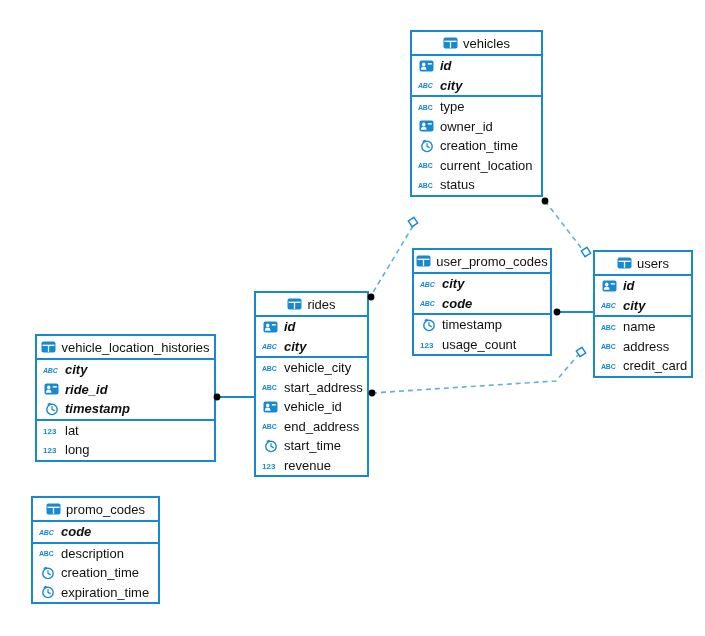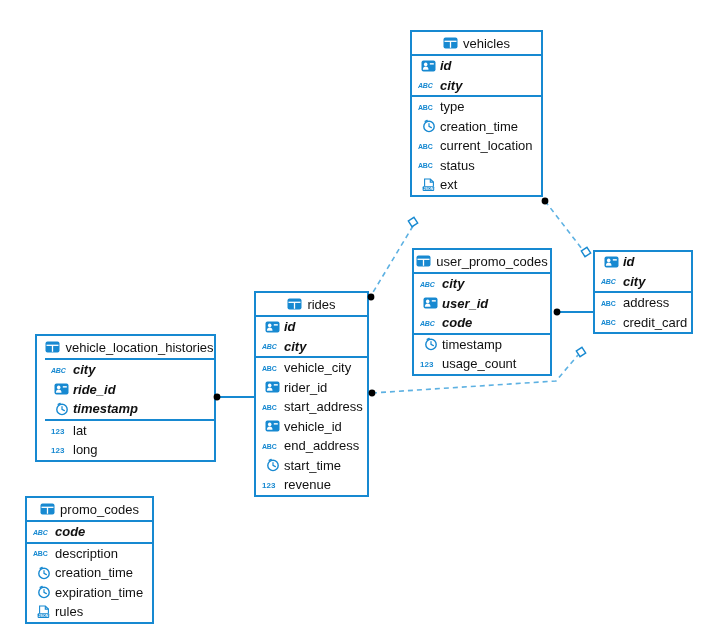--- a/index.html
+++ b/index.html
@@ -13,21 +13,21 @@
     height:22px; border-bottom:2px solid var(--blue);
     display:flex; align-items:center; justify-content:center; gap:5px;
     font-size:13px; padding:0 4px; white-space:nowrap; overflow:hidden;
   }
   .sec-keys { border-bottom:2px solid var(--blue); }
   .frow {
     height:19.5px; display:flex; align-items:center; gap:4px;
     padding-left:5px; font-size:13px; white-space:nowrap; overflow:hidden;
   }
   .frow.key { font-weight:700;font-style:italic; }
-  .ficon { flex:0 0 19px; width:19px; display:flex; align-items:center; justify-content:flex-end; }
+  .ficon { flex:0 0 19px; width:19px; display:flex; align-items:center; justify-content:center; }
   .hicon { display:flex; align-items:center; }
   #rel-overlay { position:absolute; left:0; top:0; pointer-events:none; }
 </style>
 </head>
 <body>
 
 <div class="canvas" id="erd-canvas">
 
 <div class="tbl" style="left: 410px; top: 30px; width: 133px;">
       <div class="tbl-header">
@@ -65,20 +65,31 @@
         <div class="frow">
           <span class="ficon">
             <svg width="18" height="10" viewBox="0 0 18 10">
               <text x="0" y="8" font-family="Liberation Sans, DejaVu Sans, sans-serif" font-size="7" font-weight="800" fill="#1789d1" letter-spacing="-0.2">ABC</text>
             </svg>
           </span>
           <span>type</span>
         </div>
         <div class="frow">
           <span class="ficon">
+            <svg width="15" height="12" viewBox="0 0 15 12">
+              <rect x="0.5" y="0.5" width="14" height="11" rx="2" fill="#1789d1"></rect>
+              <circle cx="4.7" cy="4.4" r="1.8" fill="#fff"></circle>
+              <path d="M1.9 9.8 C1.9 7.5 3.1 6.6 4.7 6.6 C6.3 6.6 7.5 7.5 7.5 9.8 Z" fill="#fff"></path>
+              <rect x="8.8" y="3.1" width="4" height="1.5" fill="#fff" opacity="0.95"></rect>
+            </svg>
+          </span>
+          <span>owner_id</span>
+        </div>
+        <div class="frow">
+          <span class="ficon">
             <svg width="14" height="14" viewBox="0 0 14 14">
               <circle cx="7" cy="7.4" r="5.2" fill="none" stroke="#1789d1" stroke-width="1.4"></circle>
               <path d="M7 4.6 L7 7.4 L9.4 8.6" fill="none" stroke="#1789d1" stroke-width="1.2" stroke-linecap="round"></path>
               <path d="M3.2 2.4 L5.2 1.4" stroke="#1789d1" stroke-width="1.3" stroke-linecap="round"></path>
             </svg>
           </span>
           <span>creation_time</span>
         </div>
         <div class="frow">
           <span class="ficon">
@@ -89,31 +100,20 @@
           <span>current_location</span>
         </div>
         <div class="frow">
           <span class="ficon">
             <svg width="18" height="10" viewBox="0 0 18 10">
               <text x="0" y="8" font-family="Liberation Sans, DejaVu Sans, sans-serif" font-size="7" font-weight="800" fill="#1789d1" letter-spacing="-0.2">ABC</text>
             </svg>
           </span>
           <span>status</span>
         </div>
-        <div class="frow">
-          <span class="ficon">
-            <svg width="15" height="14" viewBox="0 0 15 14">
-              <path d="M3.6 8.6 L3.6 1 L9.3 1 L12.4 4.1 L12.4 8.6" fill="none" stroke="#1789d1" stroke-width="1.1"></path>
-              <path d="M9.3 1 L9.3 4.1 L12.4 4.1" fill="none" stroke="#1789d1" stroke-width="1.1"></path>
-              <rect x="1.6" y="8.2" width="11.6" height="4.8" rx="1" fill="#1789d1"></rect>
-              <text x="7.4" y="11.9" text-anchor="middle" font-family="Liberation Sans, DejaVu Sans, sans-serif" font-size="3.6" font-weight="700" fill="#fff">JSON</text>
-            </svg>
-          </span>
-          <span>ext</span>
-        </div>
       </div>
     </div>
     <div class="tbl" style="left: 412px; top: 248px; width: 140px;">
       <div class="tbl-header">
         <span class="hicon">
           <svg width="15" height="12" viewBox="0 0 15 12">
             <rect x="0.5" y="0.5" width="14" height="11" rx="2" fill="#1789d1"></rect>
             <line x1="1.5" y1="4.3" x2="13.5" y2="4.3" stroke="#fff" stroke-width="1.3"></line>
             <line x1="7.5" y1="4.3" x2="7.5" y2="10.8" stroke="#fff" stroke-width="1.3"></line>
           </svg>
@@ -121,31 +121,20 @@
         <span>user_promo_codes</span>
       </div>
       <div class="sec-keys">
         <div class="frow key">
           <span class="ficon">
             <svg width="18" height="10" viewBox="0 0 18 10">
               <text x="0" y="8" font-family="Liberation Sans, DejaVu Sans, sans-serif" font-size="7" font-weight="800" fill="#1789d1" letter-spacing="-0.2">ABC</text>
             </svg>
           </span>
           <span>city</span>
-        </div>
-        <div class="frow key">
-          <span class="ficon">
-            <svg width="15" height="12" viewBox="0 0 15 12">
-              <rect x="0.5" y="0.5" width="14" height="11" rx="2" fill="#1789d1"></rect>
-              <circle cx="4.7" cy="4.4" r="1.8" fill="#fff"></circle>
-              <path d="M1.9 9.8 C1.9 7.5 3.1 6.6 4.7 6.6 C6.3 6.6 7.5 7.5 7.5 9.8 Z" fill="#fff"></path>
-              <rect x="8.8" y="3.1" width="4" height="1.5" fill="#fff" opacity="0.95"></rect>
-            </svg>
-          </span>
-          <span>user_id</span>
         </div>
         <div class="frow key">
           <span class="ficon">
             <svg width="18" height="10" viewBox="0 0 18 10">
               <text x="0" y="8" font-family="Liberation Sans, DejaVu Sans, sans-serif" font-size="7" font-weight="800" fill="#1789d1" letter-spacing="-0.2">ABC</text>
             </svg>
           </span>
           <span>code</span>
         </div>
       </div>
@@ -164,20 +153,30 @@
           <span class="ficon">
             <svg width="18" height="11" viewBox="0 0 18 11">
               <text x="0" y="8.5" font-family="Liberation Sans, DejaVu Sans, sans-serif" font-size="8" font-weight="600" fill="#1789d1">123</text>
             </svg>
           </span>
           <span>usage_count</span>
         </div>
       </div>
     </div>
     <div class="tbl" style="left: 593px; top: 250px; width: 100px;">
+      <div class="tbl-header">
+        <span class="hicon">
+          <svg width="15" height="12" viewBox="0 0 15 12">
+            <rect x="0.5" y="0.5" width="14" height="11" rx="2" fill="#1789d1"></rect>
+            <line x1="1.5" y1="4.3" x2="13.5" y2="4.3" stroke="#fff" stroke-width="1.3"></line>
+            <line x1="7.5" y1="4.3" x2="7.5" y2="10.8" stroke="#fff" stroke-width="1.3"></line>
+          </svg>
+        </span>
+        <span>users</span>
+      </div>
       <div class="sec-keys">
         <div class="frow key">
           <span class="ficon">
             <svg width="15" height="12" viewBox="0 0 15 12">
               <rect x="0.5" y="0.5" width="14" height="11" rx="2" fill="#1789d1"></rect>
               <circle cx="4.7" cy="4.4" r="1.8" fill="#fff"></circle>
               <path d="M1.9 9.8 C1.9 7.5 3.1 6.6 4.7 6.6 C6.3 6.6 7.5 7.5 7.5 9.8 Z" fill="#fff"></path>
               <rect x="8.8" y="3.1" width="4" height="1.5" fill="#fff" opacity="0.95"></rect>
             </svg>
           </span>
@@ -192,20 +191,28 @@
           <span>city</span>
         </div>
       </div>
       <div>
         <div class="frow">
           <span class="ficon">
             <svg width="18" height="10" viewBox="0 0 18 10">
               <text x="0" y="8" font-family="Liberation Sans, DejaVu Sans, sans-serif" font-size="7" font-weight="800" fill="#1789d1" letter-spacing="-0.2">ABC</text>
             </svg>
           </span>
+          <span>name</span>
+        </div>
+        <div class="frow">
+          <span class="ficon">
+            <svg width="18" height="10" viewBox="0 0 18 10">
+              <text x="0" y="8" font-family="Liberation Sans, DejaVu Sans, sans-serif" font-size="7" font-weight="800" fill="#1789d1" letter-spacing="-0.2">ABC</text>
+            </svg>
+          </span>
           <span>address</span>
         </div>
         <div class="frow">
           <span class="ficon">
             <svg width="18" height="10" viewBox="0 0 18 10">
               <text x="0" y="8" font-family="Liberation Sans, DejaVu Sans, sans-serif" font-size="7" font-weight="800" fill="#1789d1" letter-spacing="-0.2">ABC</text>
             </svg>
           </span>
           <span>credit_card</span>
         </div>
@@ -244,31 +251,20 @@
         </div>
       </div>
       <div>
         <div class="frow">
           <span class="ficon">
             <svg width="18" height="10" viewBox="0 0 18 10">
               <text x="0" y="8" font-family="Liberation Sans, DejaVu Sans, sans-serif" font-size="7" font-weight="800" fill="#1789d1" letter-spacing="-0.2">ABC</text>
             </svg>
           </span>
           <span>vehicle_city</span>
-        </div>
-        <div class="frow">
-          <span class="ficon">
-            <svg width="15" height="12" viewBox="0 0 15 12">
-              <rect x="0.5" y="0.5" width="14" height="11" rx="2" fill="#1789d1"></rect>
-              <circle cx="4.7" cy="4.4" r="1.8" fill="#fff"></circle>
-              <path d="M1.9 9.8 C1.9 7.5 3.1 6.6 4.7 6.6 C6.3 6.6 7.5 7.5 7.5 9.8 Z" fill="#fff"></path>
-              <rect x="8.8" y="3.1" width="4" height="1.5" fill="#fff" opacity="0.95"></rect>
-            </svg>
-          </span>
-          <span>rider_id</span>
         </div>
         <div class="frow">
           <span class="ficon">
             <svg width="18" height="10" viewBox="0 0 18 10">
               <text x="0" y="8" font-family="Liberation Sans, DejaVu Sans, sans-serif" font-size="7" font-weight="800" fill="#1789d1" letter-spacing="-0.2">ABC</text>
             </svg>
           </span>
           <span>start_address</span>
         </div>
         <div class="frow">
@@ -303,21 +299,21 @@
         <div class="frow">
           <span class="ficon">
             <svg width="18" height="11" viewBox="0 0 18 11">
               <text x="0" y="8.5" font-family="Liberation Sans, DejaVu Sans, sans-serif" font-size="8" font-weight="600" fill="#1789d1">123</text>
             </svg>
           </span>
           <span>revenue</span>
         </div>
       </div>
     </div>
-    <div class="tbl" style="left: 35px; top: 334px; width: 181px; padding-left: 8px;">
+    <div class="tbl" style="left: 35px; top: 334px; width: 181px;">
       <div class="tbl-header">
         <span class="hicon">
           <svg width="15" height="12" viewBox="0 0 15 12">
             <rect x="0.5" y="0.5" width="14" height="11" rx="2" fill="#1789d1"></rect>
             <line x1="1.5" y1="4.3" x2="13.5" y2="4.3" stroke="#fff" stroke-width="1.3"></line>
             <line x1="7.5" y1="4.3" x2="7.5" y2="10.8" stroke="#fff" stroke-width="1.3"></line>
           </svg>
         </span>
         <span>vehicle_location_histories</span>
       </div>
@@ -364,21 +360,21 @@
         <div class="frow">
           <span class="ficon">
             <svg width="18" height="11" viewBox="0 0 18 11">
               <text x="0" y="8.5" font-family="Liberation Sans, DejaVu Sans, sans-serif" font-size="8" font-weight="600" fill="#1789d1">123</text>
             </svg>
           </span>
           <span>long</span>
         </div>
       </div>
     </div>
-    <div class="tbl" style="left: 25px; top: 496px; width: 129px;">
+    <div class="tbl" style="left: 31px; top: 496px; width: 129px;">
       <div class="tbl-header">
         <span class="hicon">
           <svg width="15" height="12" viewBox="0 0 15 12">
             <rect x="0.5" y="0.5" width="14" height="11" rx="2" fill="#1789d1"></rect>
             <line x1="1.5" y1="4.3" x2="13.5" y2="4.3" stroke="#fff" stroke-width="1.3"></line>
             <line x1="7.5" y1="4.3" x2="7.5" y2="10.8" stroke="#fff" stroke-width="1.3"></line>
           </svg>
         </span>
         <span>promo_codes</span>
       </div>
@@ -413,31 +409,20 @@
         </div>
         <div class="frow">
           <span class="ficon">
             <svg width="14" height="14" viewBox="0 0 14 14">
               <circle cx="7" cy="7.4" r="5.2" fill="none" stroke="#1789d1" stroke-width="1.4"></circle>
               <path d="M7 4.6 L7 7.4 L9.4 8.6" fill="none" stroke="#1789d1" stroke-width="1.2" stroke-linecap="round"></path>
               <path d="M3.2 2.4 L5.2 1.4" stroke="#1789d1" stroke-width="1.3" stroke-linecap="round"></path>
             </svg>
           </span>
           <span>expiration_time</span>
-        </div>
-        <div class="frow">
-          <span class="ficon">
-            <svg width="15" height="14" viewBox="0 0 15 14">
-              <path d="M3.6 8.6 L3.6 1 L9.3 1 L12.4 4.1 L12.4 8.6" fill="none" stroke="#1789d1" stroke-width="1.1"></path>
-              <path d="M9.3 1 L9.3 4.1 L12.4 4.1" fill="none" stroke="#1789d1" stroke-width="1.1"></path>
-              <rect x="1.6" y="8.2" width="11.6" height="4.8" rx="1" fill="#1789d1"></rect>
-              <text x="7.4" y="11.9" text-anchor="middle" font-family="Liberation Sans, DejaVu Sans, sans-serif" font-size="3.6" font-weight="700" fill="#fff">JSON</text>
-            </svg>
-          </span>
-          <span>rules</span>
         </div>
       </div>
     </div>
     <svg id="rel-overlay" width="705" height="636" viewBox="0 0 705 636">
       <polyline points="217,397 254,397" fill="none" stroke="#1789d1" stroke-width="1.8"></polyline>
       <circle cx="217" cy="397" r="3.4" fill="#000000"></circle>
       <polyline points="557,312 593,312" fill="none" stroke="#1789d1" stroke-width="1.8"></polyline>
       <circle cx="557" cy="312" r="3.4" fill="#000000"></circle>
       <polyline points="545,201 582,249" fill="none" stroke="#5db1e2" stroke-width="1.6" stroke-dasharray="5 4"></polyline>
       <circle cx="545" cy="201" r="3.4" fill="#000000"></circle>

